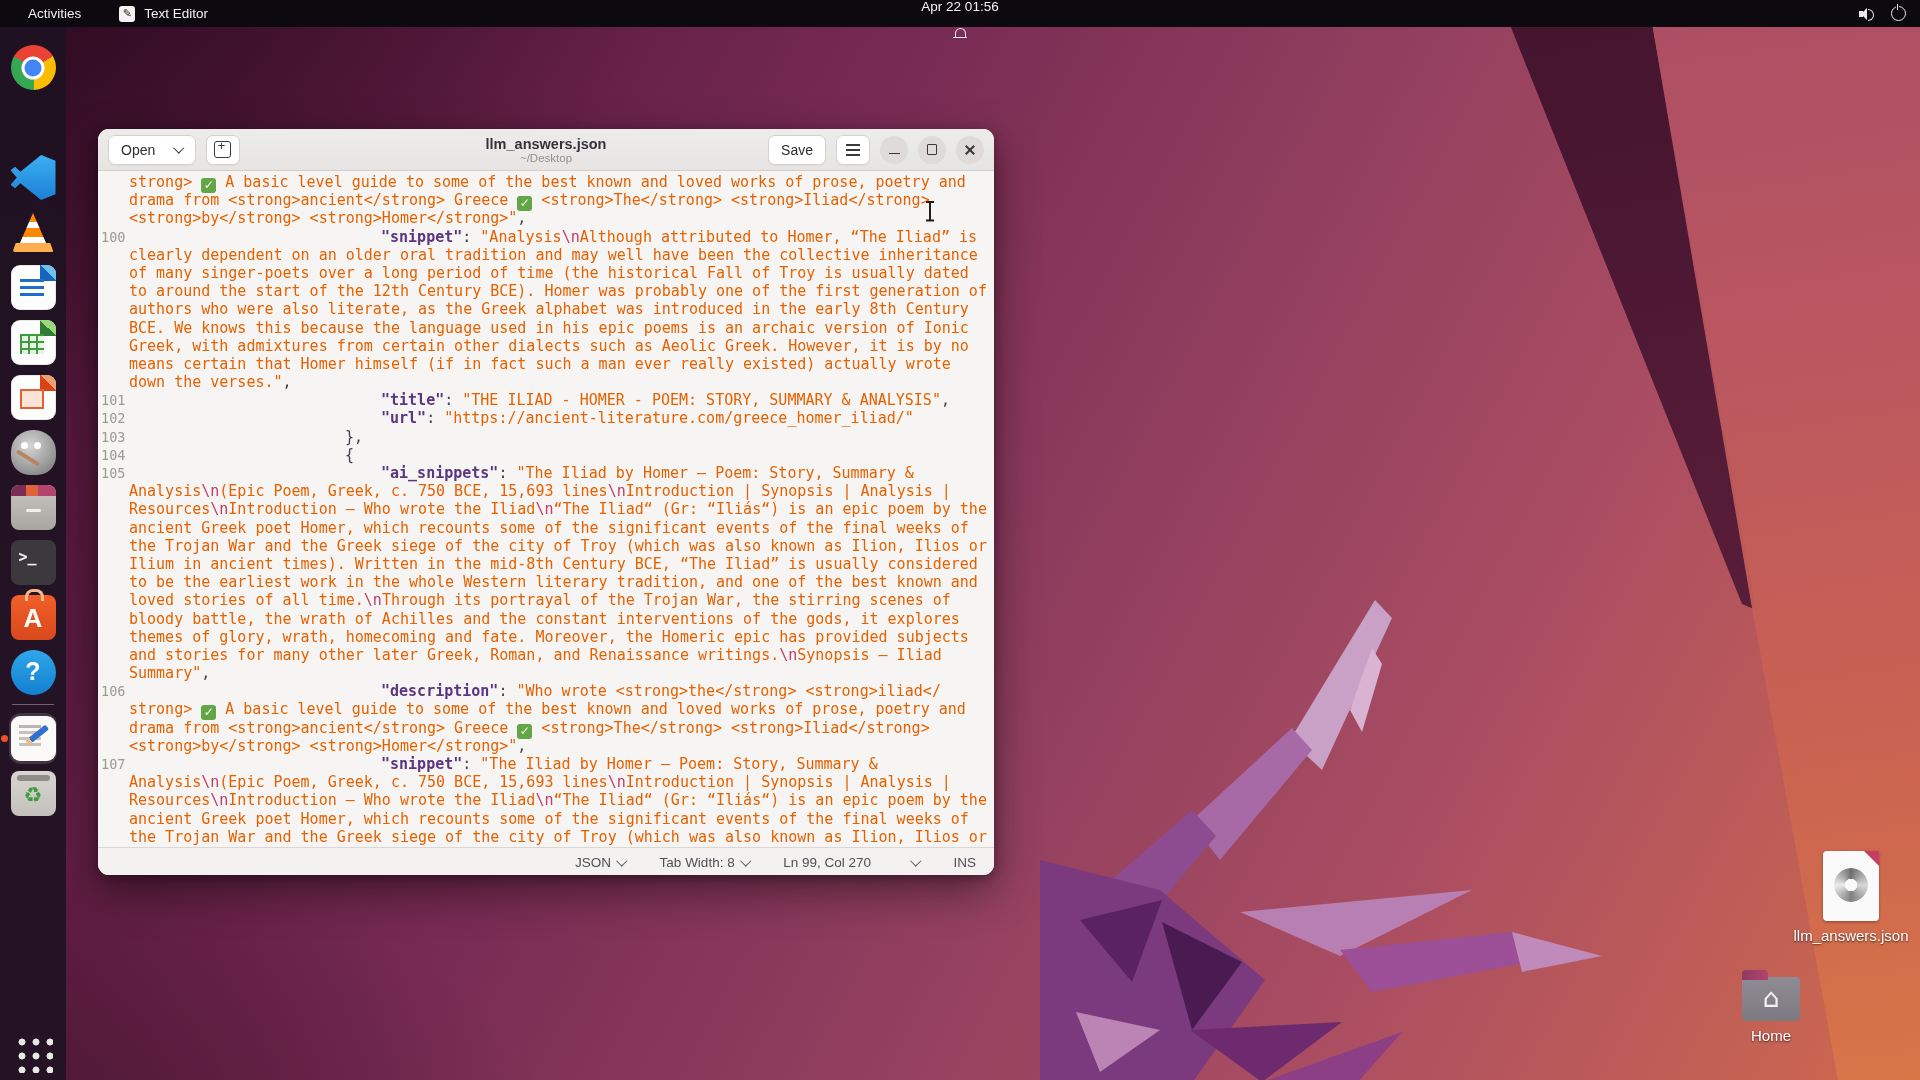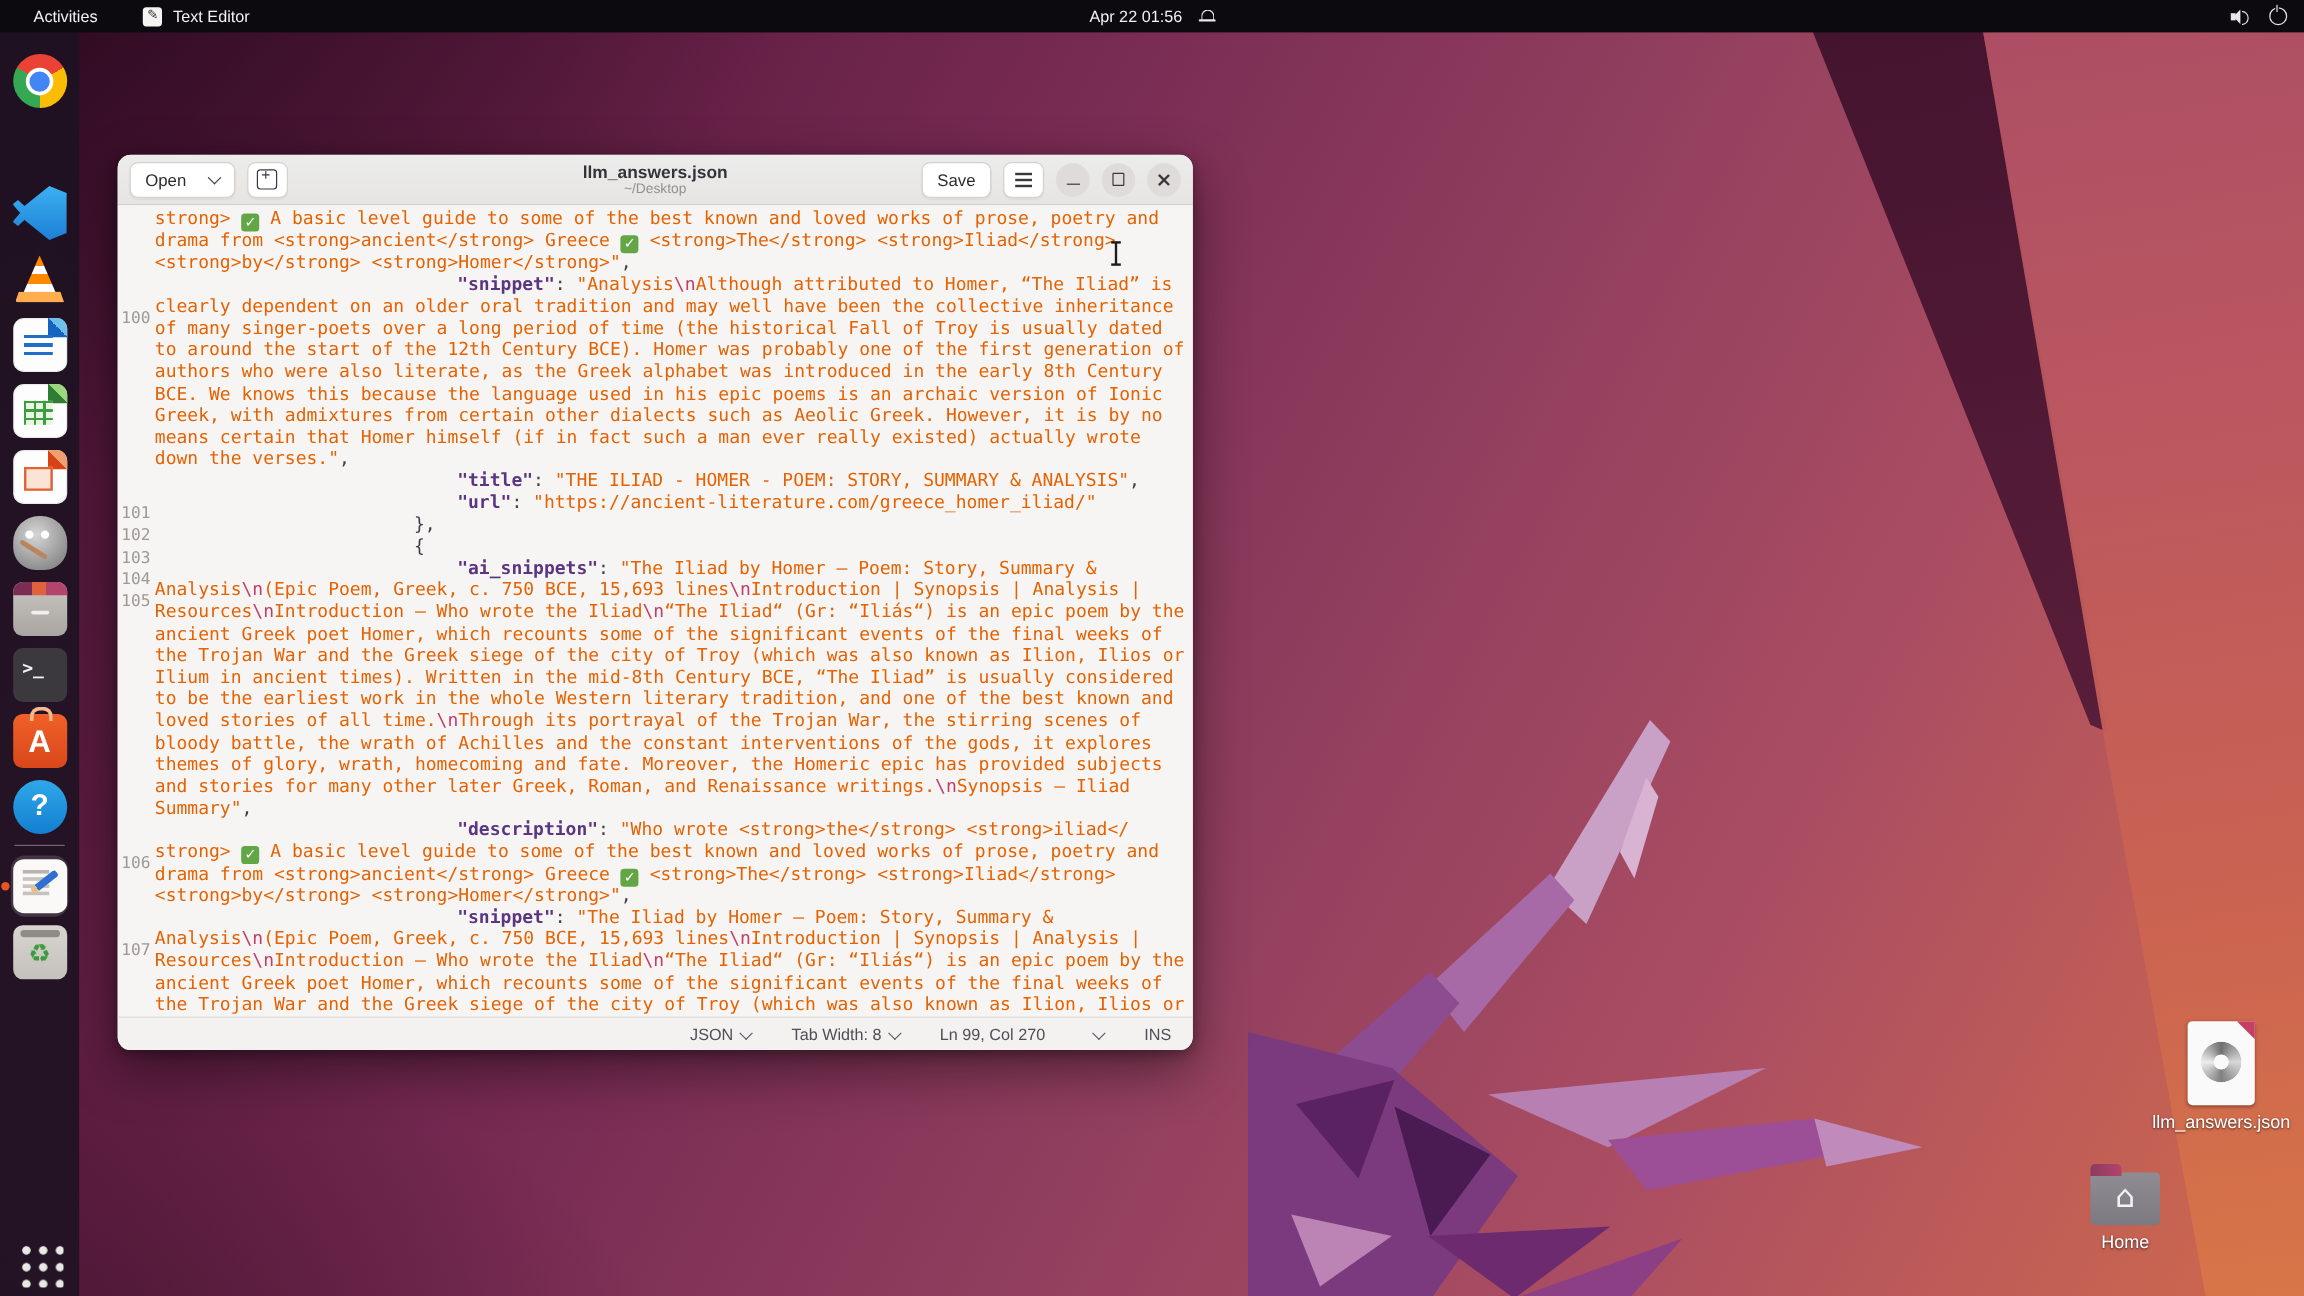--- a/index.html
+++ b/index.html
@@ -18,21 +18,21 @@
   .wp-vig1{position:absolute;inset:0;background:radial-gradient(1300px 900px at -6% -12%,rgba(18,3,14,.62),rgba(18,3,14,0) 62%);}
   .wp-vig2{position:absolute;inset:0;background:radial-gradient(900px 600px at 2% 112%,rgba(38,7,26,.5),rgba(38,7,26,0) 60%);}
   .wp-shards{position:absolute;left:1040px;top:560px;width:580px;height:540px;}
   
   .topbar{position:absolute;left:0;top:0;width:1920px;height:27px;background:#0c0a0e;
     color:#f1f0f2;font-size:13.5px;display:flex;align-items:center;z-index:40;}
   .tb-left{display:flex;align-items:center;gap:38px;margin-left:28px;}
   .tb-appgroup{display:flex;align-items:center;gap:9px;}
   .tb-appicon{width:16px;height:16px;border-radius:3px;background:#f5f4f2;color:#2b2b2b;
     display:flex;align-items:center;justify-content:center;font-size:11px;line-height:1;}
-  .tb-clock{position:absolute;left:0;right:0;top:0;height:27px;display:flex;align-items:center;justify-content:center;gap:14px;pointer-events:none;}
+  .tb-clock{position:absolute;left:0;right:0;top:0;height:27px;display:flex;align-items:center;justify-content:center;gap:14px;pointer-events:none;flex-direction:column;}
   .tb-clock>*{pointer-events:auto;}
   .bell{position:relative;width:13px;height:12px;display:inline-block;}
   .bell::before{content:"";position:absolute;left:1.5px;top:0;width:9px;height:8px;border:1.4px solid #e8e7ea;border-bottom:none;border-radius:6px 6px 0 0;}
   .bell::after{content:"";position:absolute;left:-.5px;top:8.6px;width:14px;height:1.6px;background:#e8e7ea;border-radius:1px;}
   .tb-right{position:absolute;right:14px;top:0;height:27px;display:flex;align-items:center;gap:17px;}
   .spk{position:relative;width:15px;height:12px;}
   .spk::before{content:"";position:absolute;left:0;top:3px;width:4px;height:6px;background:#e8e7ea;}
   .spk::after{content:"";position:absolute;left:2px;top:0;border-top:6px solid transparent;border-bottom:6px solid transparent;border-right:6px solid #e8e7ea;}
   .spk .wave{position:absolute;left:9px;top:1px;width:5px;height:10px;border:1.5px solid #e8e7ea;border-left:none;border-radius:0 6px 6px 0;}
   .pwr{position:relative;width:13px;height:13px;border:1.5px solid #e8e7ea;border-radius:50%;}
@@ -117,21 +117,21 @@
   .wc-close{position:relative;width:12px;height:12px;}
   .wc-close::before,.wc-close::after{content:"";position:absolute;left:5.2px;top:0;width:1.8px;height:12px;background:#3a383c;}
   .wc-close::before{transform:rotate(45deg);} .wc-close::after{transform:rotate(-45deg);}
   .chev{display:inline-block;width:6.5px;height:6.5px;border-right:1.6px solid #5e5c64;border-bottom:1.6px solid #5e5c64;
      transform:rotate(45deg);margin:-3px 0 0 2px;}
   .btn .chev{border-color:#3a383c;}
   
   .editarea{position:relative;height:676px;background:#f6f5f4;padding-top:2px;box-sizing:border-box;overflow:hidden;
      font-family:"DejaVu Sans Mono","Liberation Mono",monospace;font-size:15px;}
   .row{display:flex;height:18.2px;line-height:18.2px;white-space:pre;}
-  .ln{flex:0 0 31px;color:#9d9993;font-size:13.5px;padding-left:3px;box-sizing:border-box;margin-top:28px;}
+  .ln{flex:0 0 31px;color:#9d9993;font-size:13.5px;padding-left:3px;box-sizing:border-box;}
   .code{flex:1;color:#3d3846;}
   .ind-k{text-indent:252px;} .ind-b{text-indent:216px;} .ind-w{text-indent:0;}
   .tk{color:var(--c-key);font-weight:bold;}
   .ts{color:var(--c-str);}
   .te{color:var(--c-esc);}
   .tp{color:#413d4a;}
   .ck{display:inline-block;width:15px;height:15px;background:var(--c-check);border-radius:3px;color:#fff;
       font-size:12px;line-height:15px;text-align:center;vertical-align:-2px;font-family:"DejaVu Sans",sans-serif;text-indent:0;}
   
   .ibeam{position:absolute;left:925px;top:200px;width:10px;height:22px;z-index:50;}

